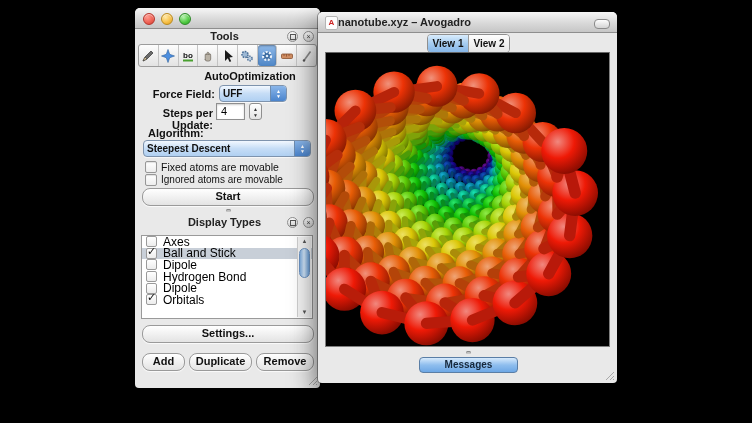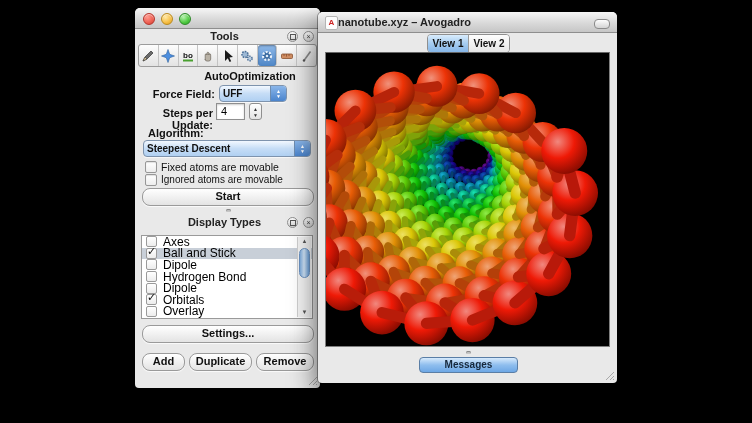--- a/index.html
+++ b/index.html
@@ -221,26 +221,20 @@
         <span class="rcb">
             <span class="ck"></span>
           </span>
         <span class="rl">Dipole</span>
       </div>
       <div class="row">
         <span class="rcb">
             <span class="ck">✓</span>
           </span>
         <span class="rl">Orbitals</span>
-      </div>
-      <div class="row">
-        <span class="rcb">
-            <span class="ck"></span>
-          </span>
-        <span class="rl">Overlay</span>
       </div>
       <div class="vscroll">
         <div class="ar" style="top:0;">▲</div>
         <div class="thumb"></div>
         <div class="ar" style="bottom:0;">▼</div>
       </div>
     </div>
 
     <div class="capsule" style="left:7px;top:317px;width:170px;">Settings...</div>
 

